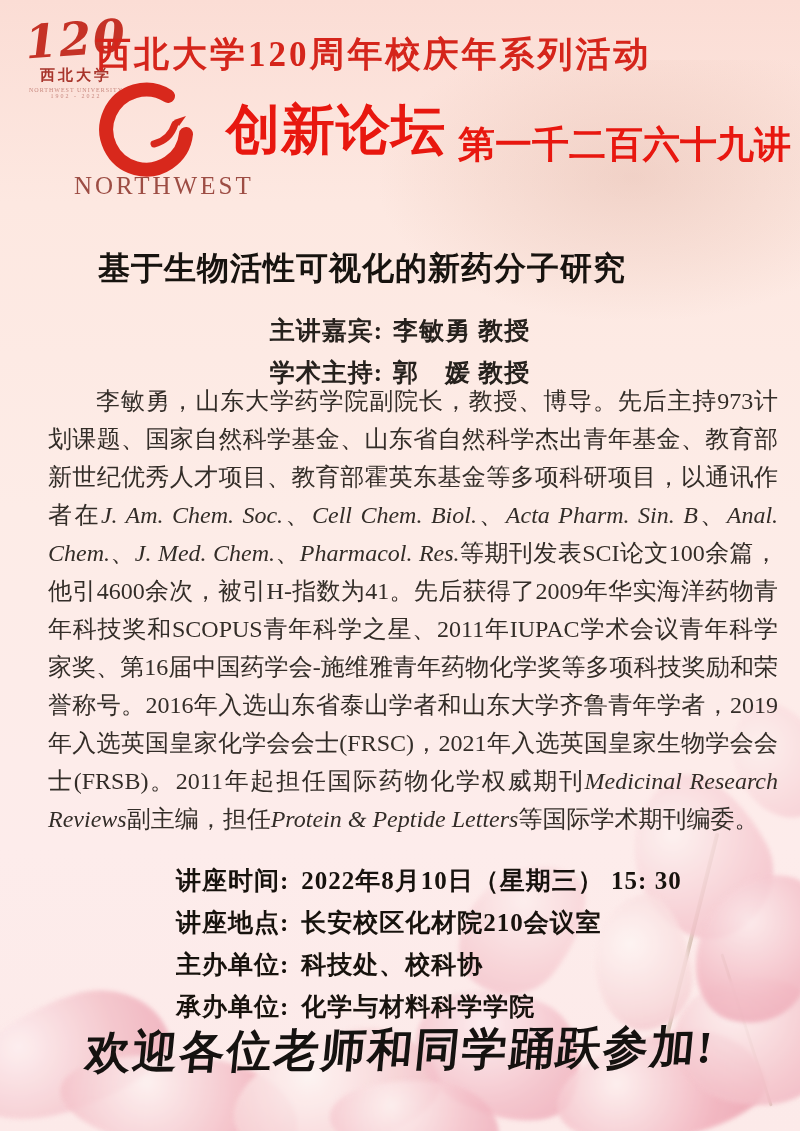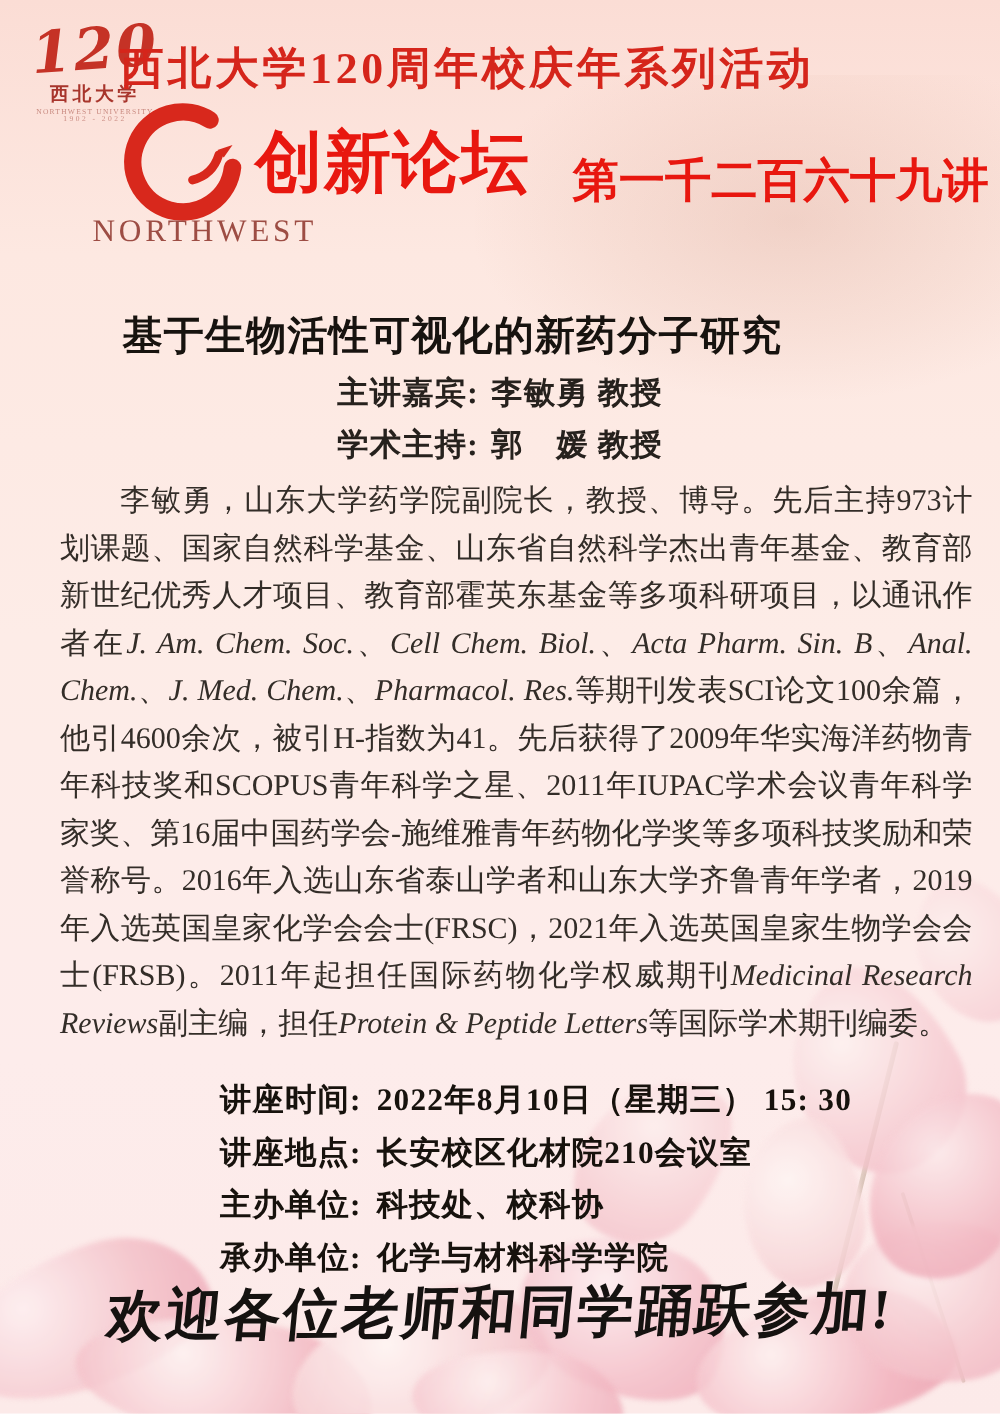--- a/index.html
+++ b/index.html
@@ -44,41 +44,41 @@
   .logo120 .en{font-size:6px;color:#c98a80;letter-spacing:1px;margin-top:2px;}
   .logo120 .years{font-size:6px;color:#c98a80;letter-spacing:2px;}
 
   .slogan{
     position:absolute;left:96px;top:31px;
     font-size:35px;font-weight:700;color:#d5251b;letter-spacing:3px;
     font-family:Liberation Serif, serif;
   }
   .enso{position:absolute;left:98px;top:82px;width:100px;height:100px;}
   .forum-title{
-    position:absolute;left:204px;top:94px;
+    position:absolute;left:226px;top:94px;
     font-family:"Liberation Sans","DejaVu Sans",sans-serif;
     font-size:54px;font-weight:800;color:#e8170f;letter-spacing:1px;
   }
   .lecture-no{
     position:absolute;left:458px;top:120px;
     font-family:"Liberation Sans","DejaVu Sans",sans-serif;
     font-size:37px;font-weight:700;color:#e8170f;letter-spacing:0px;
   }
   .innovation{
     position:absolute;left:74px;top:172px;
     font-size:25px;color:#9d4d44;letter-spacing:3px;
     font-family:"Liberation Serif","DejaVu Serif",serif;
   }
 
   
   .lecture-title{
     position:absolute;left:0;top:226px;width:724px;text-align:center;
     font-size:32px;font-weight:700;color:#17130f;letter-spacing:1px;
   }
-  .speakers{position:absolute;left:0;top:294px;width:800px;text-align:center;}
+  .speakers{position:absolute;left:0;top:310px;width:800px;text-align:center;}
   .speaker-line{font-size:25px;font-weight:600;color:#26211d;line-height:42px;letter-spacing:1px;}
   .speaker-line .lbl{margin-right:10px;}
 
   
   .bio{
     position:absolute;left:48px;top:382px;width:730px;
     font-size:24px;line-height:38px;color:#332d28;
     text-align:justify;text-indent:2em;margin:0;
   }
   .bio .it{font-style:italic;font-family:"Liberation Serif","DejaVu Serif",serif;}

